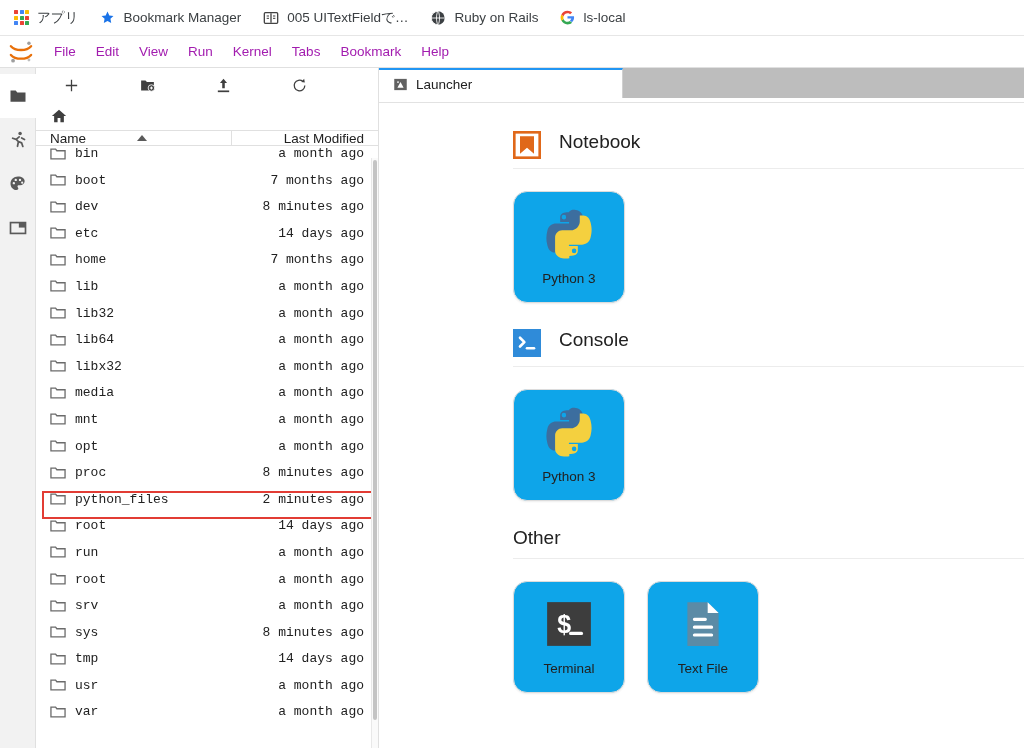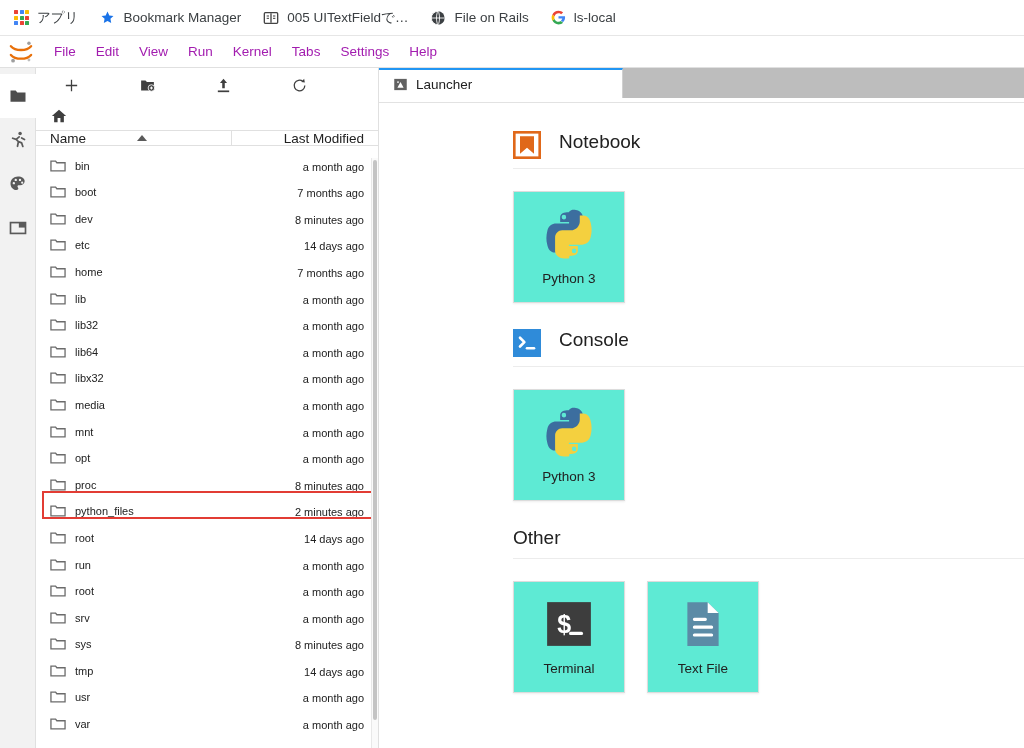--- a/index.html
+++ b/index.html
@@ -159,26 +159,27 @@
     margin-right: 76px;
   }
 
   .fb-list {
     flex: 1;
     overflow: hidden;
     position: relative;
   }
   .fb-row {
     display: flex;
-    align-items: flex-end;
+    align-items: flex-start;
     height: 26.6px;
-    font-size: 11px;
+    font-size: 13px;
     color: #212121;
     cursor: pointer;
     position: relative;
+    font-family: Liberation Mono, monospace;
   }
   .fb-row.highlighted::after {
     content: "";
     position: absolute;
     left: 6px; right: 4px; top: -1px; bottom: -1px;
     border: 2px solid #e23c34;
     pointer-events: none;
   }
   .fb-name {
     flex: 1;
@@ -272,22 +273,22 @@
 
   .card-row {
     display: flex;
     gap: 22px;
     padding-top: 22px;
     padding-bottom: 26px;
   }
   .card {
     width: 112px; height: 112px;
     border: 1px solid #dcdcdc;
-    border-radius: 0;
-    background: #5eead4;
+    border-radius: 14px;
+    background: #0ea5e9;
     display: flex;
     flex-direction: column;
     align-items: center;
     justify-content: center;
     gap: 12px;
     cursor: pointer;
     box-shadow: 0 1px 2px rgba(0,0,0,.07);
   }
   .card-icon { width: 50px; height: 50px; display:block; }
   .card-label { font-size: 13.5px; color: #212121; }
@@ -329,21 +330,21 @@
       <line x1="15" y1="12.5" x2="18.5" y2="12.5" stroke="#444" stroke-width="1.6"></line>
     </svg>
     <span class="bm-label">005 UITextFieldで…</span>
   </div>
 
   <div class="bm-item">
     <svg class="globe-icon" viewBox="0 0 24 24">
       <circle cx="12" cy="12" r="10" fill="#3c4043"></circle>
       <path d="M12 2a10 10 0 000 20M2 12h20M12 2c3 3 3 17 0 20M12 2c-3 3-3 17 0 20" fill="none" stroke="#fff" stroke-width="1.3"></path>
     </svg>
-    <span class="bm-label">File on Rails</span>
+    <span class="bm-label">Ruby on Rails</span>
   </div>
 
   <div class="bm-item">
     <svg class="g-icon" viewBox="0 0 48 48">
       <path fill="#4285F4" d="M45 24c0-1.6-.1-2.7-.4-3.9H24v7.1h12c-.2 1.9-1.5 4.8-4.4 6.7l6.7 5.2C42.2 35.5 45 30.3 45 24z"></path>
       <path fill="#34A853" d="M24 46c5.9 0 10.9-2 14.5-5.3l-6.9-5.4c-1.9 1.3-4.4 2.2-7.6 2.2-5.8 0-10.7-3.8-12.5-9.1l-7.1 5.5C8 41.3 15.4 46 24 46z"></path>
       <path fill="#FBBC05" d="M11.5 28.4c-.5-1.4-.8-2.9-.8-4.4s.3-3 .7-4.4l-7.1-5.6C2.8 17 2 20.4 2 24s.8 7 2.3 10z"></path>
       <path fill="#EA4335" d="M24 10.6c4.1 0 6.9 1.8 8.5 3.3l6.2-6C34.9 4.4 29.9 2 24 2 15.4 2 8 6.7 4.3 14l7.2 5.6C13.3 14.4 18.2 10.6 24 10.6z"></path>
     </svg>
     <span class="bm-label">ls-local</span>
@@ -357,21 +358,21 @@
     <circle cx="31" cy="29" r="2" fill="#bdbdbd"></circle>
     <path d="M6 10c6 7 22 7 28 0" fill="none" stroke="#e8700a" stroke-width="3.2" stroke-linecap="round"></path>
     <path d="M6 22c6 7 22 7 28 0" fill="none" stroke="#e8700a" stroke-width="3.2" stroke-linecap="round"></path>
   </svg>
   <div class="menu-item">File</div>
   <div class="menu-item">Edit</div>
   <div class="menu-item">View</div>
   <div class="menu-item">Run</div>
   <div class="menu-item">Kernel</div>
   <div class="menu-item">Tabs</div>
-  <div class="menu-item">Settings</div>
+  <div class="menu-item">Bookmark</div>
   <div class="menu-item">Help</div>
 </div>
 
 <div class="shell">
 
   <div class="activity-bar">
     <div class="act-btn active">
       <svg viewBox="0 0 24 24">
         <path fill="#4d4d4d" d="M3 5.5h6.2l2 2.2H21V19H3z"></path>
       </svg>

